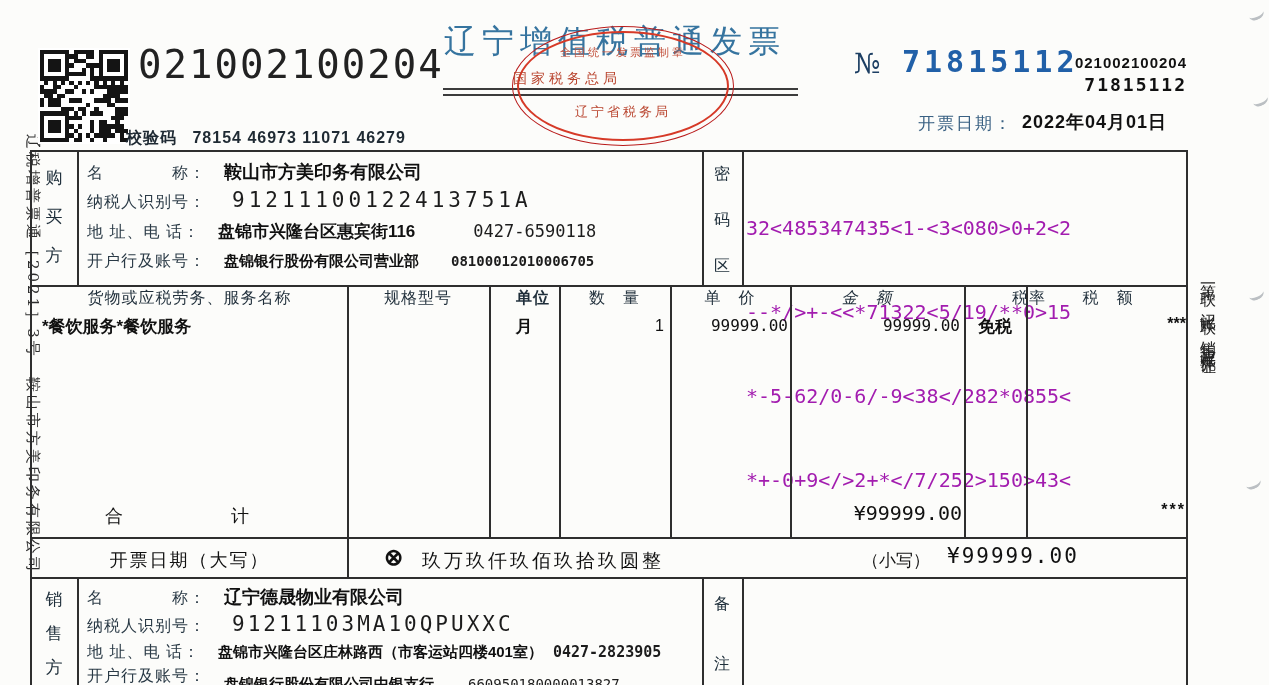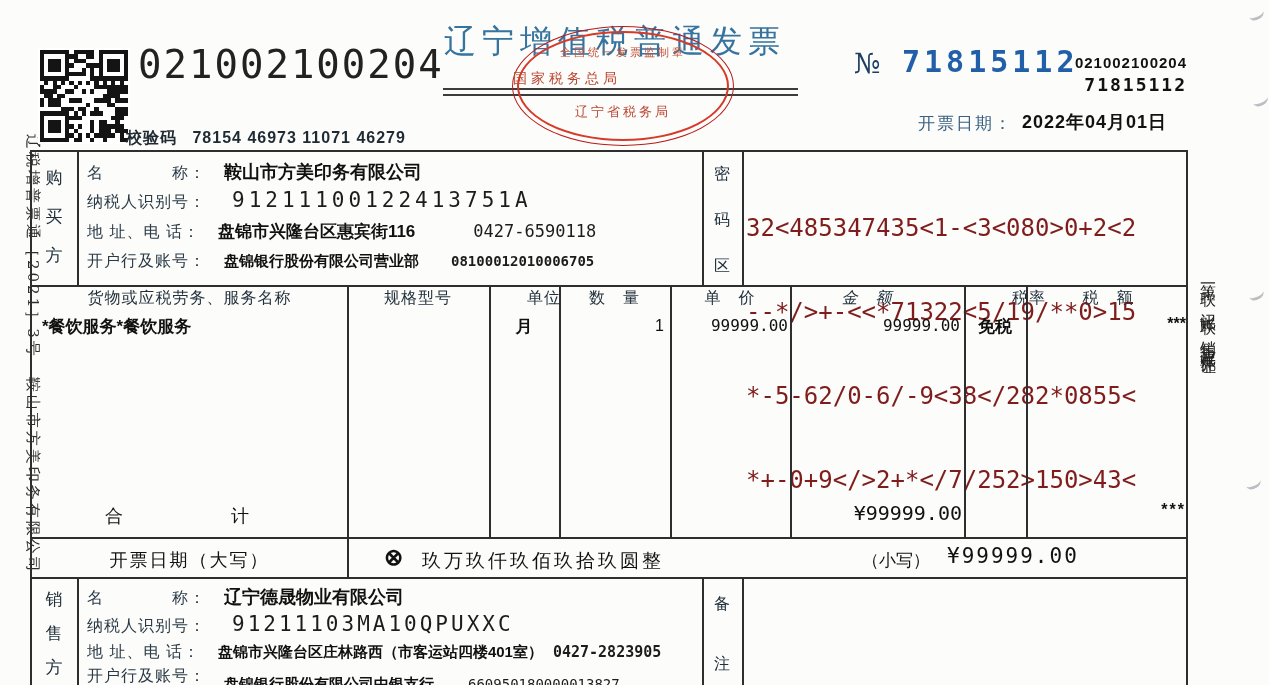--- a/index.html
+++ b/index.html
@@ -42,22 +42,22 @@
              font-size:16px;letter-spacing:3px;color:#222;font-family:"DejaVu Serif",serif;}
   
   .tbl{position:absolute;left:30px;top:150px;width:1158px;height:560px;border:2px solid #2e2e2e;box-sizing:border-box;}
   .vl{position:absolute;width:0;border-left:2px solid #2e2e2e;}
   .hl{position:absolute;height:0;border-top:2px solid #2e2e2e;left:0;width:100%;}
   .vtxt{position:absolute;width:22px;text-align:center;font-size:17px;color:#20303c;line-height:20px;}
   .flabel{font-size:16px;color:#2a3a46;letter-spacing:1px;white-space:nowrap;}
   .fvalue{font-weight:700;color:#111;white-space:nowrap;}
   .mono{font-family:"DejaVu Sans Mono",monospace;}
   .line{position:absolute;display:flex;align-items:baseline;white-space:nowrap;}
-  .pwd{position:absolute;left:714px;top:6px;font-family:"DejaVu Sans Mono",monospace;font-size:24px;
-       line-height:28px;color:#7f1d1d;letter-spacing:0px;white-space:pre;}
+  .pwd{position:absolute;left:714px;top:6px;font-family:"DejaVu Sans Mono",monospace;font-size:20px;
+       line-height:28px;color:#a21caf;letter-spacing:0px;white-space:pre;}
   .hcell{position:absolute;top:136px;text-align:center;font-size:16px;color:#1f2e3a;
          font-family:"DejaVu Serif",serif;letter-spacing:1px;}
   .cell{position:absolute;font-size:16px;color:#111;}
   .artifact{position:absolute;width:16px;height:9px;border-bottom:3px solid #99a0a6;
             border-radius:50%;opacity:.65;transform:rotate(-24deg);}
 </style>
 </head>
 <body>
 
 <div class="sheet">
@@ -579,21 +579,21 @@
     <div class="vl" style="left:315px;top:133px;height:252px;"></div>
     <div class="vl" style="left:457px;top:133px;height:252px;"></div>
     <div class="vl" style="left:527px;top:133px;height:252px;"></div>
     <div class="vl" style="left:638px;top:133px;height:252px;"></div>
     <div class="vl" style="left:758px;top:133px;height:252px;"></div>
     <div class="vl" style="left:932px;top:133px;height:252px;"></div>
     <div class="vl" style="left:994px;top:133px;height:252px;"></div>
 
     <div class="hcell" style="left:0;width:315px;">货物或应税劳务、服务名称</div>
     <div class="hcell" style="left:315px;width:142px;">规格型号</div>
-    <div class="hcell" style="left:468px;width:88px;">单位</div>
+    <div class="hcell" style="left:457px;width:88px;font-weight:bold;">单位</div>
     <div class="hcell" style="left:527px;width:111px;text-align:center;">数　量</div>
     <div class="hcell" style="left:638px;width:120px;">单　价</div>
     <div class="hcell" style="left:766px;width:138px;font-style:italic;">金　额</div>
     <div class="hcell" style="left:932px;width:62px;padding-left:34px;">税率</div>
     <div class="hcell" style="left:994px;width:164px;">税　额</div>
 
     <div class="cell" style="left:10px;top:163px;font-weight:700;font-size:17px;">*餐饮服务*餐饮服务</div>
     <div class="cell" style="left:457px;width:70px;top:163px;text-align:center;font-weight:700;font-size:17px;">月</div>
     <div class="cell" style="left:527px;width:105px;top:165px;text-align:right;">1</div>
     <div class="cell mono" style="left:638px;width:118px;top:164px;text-align:right;">99999.00</div>

